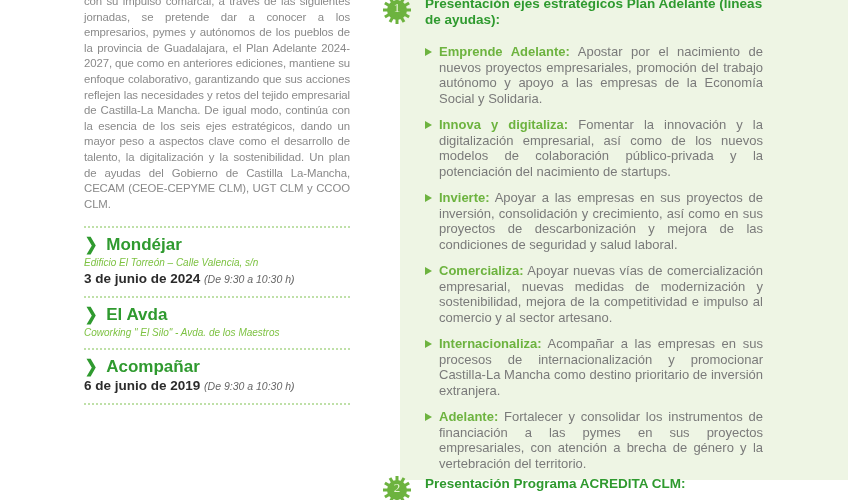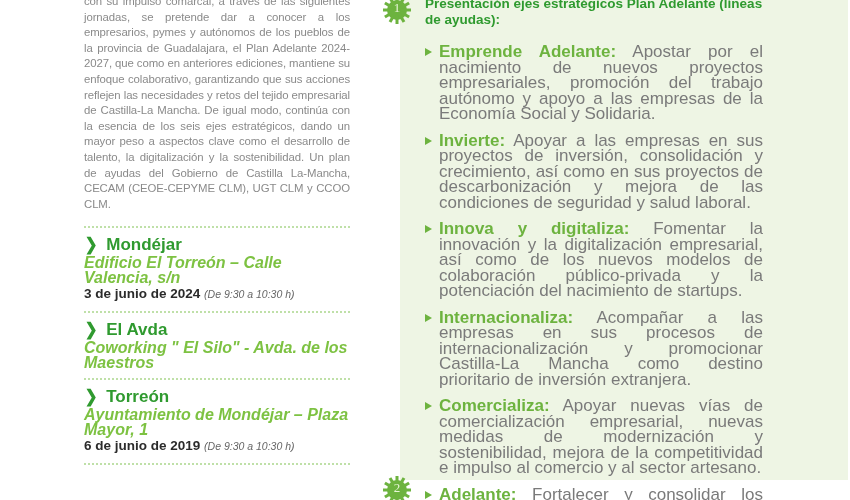--- a/index.html
+++ b/index.html
@@ -3,33 +3,33 @@
 <meta charset="utf-8">
 <style>
   html, body { margin:0; padding:0; background:#ffffff; }
   body { width:850px; height:500px; overflow:hidden; position:relative; font-family:"Liberation Sans", sans-serif; }
   .left { position:absolute; left:84px; top:-6px; width:266px; }
   .intro { color:#8a8a8a; font-size:11.4px; line-height:15.6px; text-align:justify; margin:0; letter-spacing:-0.1px; }
   .sep { border-top:2px dotted #bfe0a8; margin:0; height:0; }
   .venue { padding:7px 0 8px 0; }
   .venue-name { display:flex; align-items:center; color:#2f9a2f; font-weight:bold; font-size:17px; line-height:20px; }
   .chev { color:#2f9a2f; font-weight:bold; font-size:17px; margin-right:8px; transform:scaleX(0.9); }
-  .venue-addr { color:#7dc242; font-style:italic; font-size:16px; line-height:15px;font-weight:bold; }
+  .venue-addr { color:#7dc242; font-style:italic; font-size:10px; line-height:15px; }
   .venue-date { color:#2b2b2b; font-size:13.5px; line-height:17px; }
   .venue-date b { font-weight:bold; }
   .venue-time { color:#666; font-style:italic; font-size:10.5px; }
 
   .panel { position:absolute; left:400px; top:0; width:448px; height:480px; background:#eef5e4; }
   .section-head { position:absolute; left:383px; display:flex; align-items:flex-start; }
   .badge { width:28px; height:28px; position:relative; margin-right:14px; flex:none; }
   .badge svg { position:absolute; left:0; top:0; }
   .badge span { position:absolute; left:0; top:4px; width:28px; text-align:center; color:#e8f5d8; font-size:13px; font-family:"Liberation Serif", serif; }
   .sec-title { color:#2f9a2f; font-weight:bold; font-size:13.5px; line-height:16px; }
   .items { position:absolute; left:425px; top:44px; width:338px; }
-  .item { position:relative; padding-left:14px; margin-bottom:11px; color:#7a7a7a; font-size:17px; line-height:15.5px; text-align:justify; }
+  .item { position:relative; padding-left:14px; margin-bottom:11px; color:#7a7a7a; font-size:13px; line-height:15.5px; text-align:justify; }
   .item .tri { position:absolute; left:0; top:4px; width:0; height:0; border-left:7px solid #6db33f; border-top:4px solid transparent; border-bottom:4px solid transparent; }
   .item b { color:#6db33f; font-weight:bold; }
 </style>
 </head>
 <body>
 
 <div class="left">
   <p class="intro">con su impulso comarcal, a través de las siguientes jornadas, se pretende dar a conocer a los empresarios, pymes y autónomos de los pueblos de la provincia de Guadalajara, el Plan Adelante 2024-2027, que como en anteriores ediciones, mantiene su enfoque colaborativo, garantizando que sus acciones reflejen las necesidades y retos del tejido empresarial de Castilla-La Mancha. De igual modo, continúa con la esencia de los seis ejes estratégicos, dando un mayor peso a aspectos clave como el desarrollo de talento, la digitalización y la sostenibilidad. Un plan de ayudas del Gobierno de Castilla La-Mancha, CECAM (CEOE-CEPYME CLM), UGT CLM y CCOO CLM.</p>
   <div style="height:14px"></div>
   <div class="sep"></div>
@@ -49,23 +49,22 @@
         <span class="chev">❯</span>
         <span>El Avda</span>
       </div>
     <div class="venue-addr">Coworking " El Silo" - Avda. de los Maestros</div>
   </div>
   <div class="sep"></div>
 
   <div class="venue">
     <div class="venue-name">
         <span class="chev">❯</span>
-        <span>Torreón</span>
+        <span>Acompañar</span>
       </div>
-    <div class="venue-addr">Ayuntamiento de Mondéjar – Plaza Mayor, 1</div>
     <div class="venue-date"><b>6 de junio de 2019</b> <span class="venue-time">(De 9:30 a 10:30 h)</span></div>
   </div>
   <div class="sep"></div>
 </div>
 
 <div class="panel"></div>
 
 <div class="section-head" style="top:-4px;">
   <div class="badge">
     <svg width="28" height="28" viewBox="0 0 28 28">
@@ -85,24 +84,24 @@
           </g>
         </g>
       </svg>
     <span>1</span>
   </div>
   <div class="sec-title" style="width:340px;">Presentación ejes estratégicos Plan Adelante (líneas de ayudas):</div>
 </div>
 
 <div class="items">
   <div class="item"><span class="tri"></span><b>Emprende Adelante:</b><span> Apostar por el nacimiento de nuevos proyectos empresariales, promoción del trabajo autónomo y apoyo a las empresas de la Economía Social y Solidaria.</span></div>
+  <div class="item"><span class="tri"></span><b>Innova y digitaliza:</b><span> Fomentar la innovación y la digitalización empresarial, así como de los nuevos modelos de colaboración público-privada y la potenciación del nacimiento de startups.</span></div>
   <div class="item"><span class="tri"></span><b>Invierte:</b><span> Apoyar a las empresas en sus proyectos de inversión, consolidación y crecimiento, así como en sus proyectos de descarbonización y mejora de las condiciones de seguridad y salud laboral.</span></div>
-  <div class="item"><span class="tri"></span><b>Innova y digitaliza:</b><span> Fomentar la innovación y la digitalización empresarial, así como de los nuevos modelos de colaboración público-privada y la potenciación del nacimiento de startups.</span></div>
+  <div class="item"><span class="tri"></span><b>Comercializa:</b><span> Apoyar nuevas vías de comercialización empresarial, nuevas medidas de modernización y sostenibilidad, mejora de la competitividad e impulso al comercio y al sector artesano.</span></div>
   <div class="item"><span class="tri"></span><b>Internacionaliza:</b><span> Acompañar a las empresas en sus procesos de internacionalización y promocionar Castilla-La Mancha como destino prioritario de inversión extranjera.</span></div>
-  <div class="item"><span class="tri"></span><b>Comercializa:</b><span> Apoyar nuevas vías de comercialización empresarial, nuevas medidas de modernización y sostenibilidad, mejora de la competitividad e impulso al comercio y al sector artesano.</span></div>
   <div class="item"><span class="tri"></span><b>Adelante:</b><span> Fortalecer y consolidar los instrumentos de financiación a las pymes en sus proyectos empresariales, con atención a brecha de género y la vertebración del territorio.</span></div>
 </div>
 
 <div class="section-head" style="top:476px;">
   <div class="badge">
     <svg width="28" height="28" viewBox="0 0 28 28">
         <g fill="#6db33f">
           <circle cx="14" cy="14" r="10"></circle>
           <rect x="12.5" y="0" width="3" height="28"></rect>
           <rect x="0" y="12.5" width="28" height="3"></rect>
@@ -111,13 +110,14 @@
             <rect x="0" y="12.5" width="28" height="3"></rect>
           </g>
           <g transform="rotate(60 14 14)">
             <rect x="12.5" y="0" width="3" height="28"></rect>
             <rect x="0" y="12.5" width="28" height="3"></rect>
           </g>
         </g>
       </svg>
     <span>2</span>
   </div>
+  <div class="sec-title">Presentación Programa ACREDITA CLM:</div>
 </div>
 
 </body></html>

